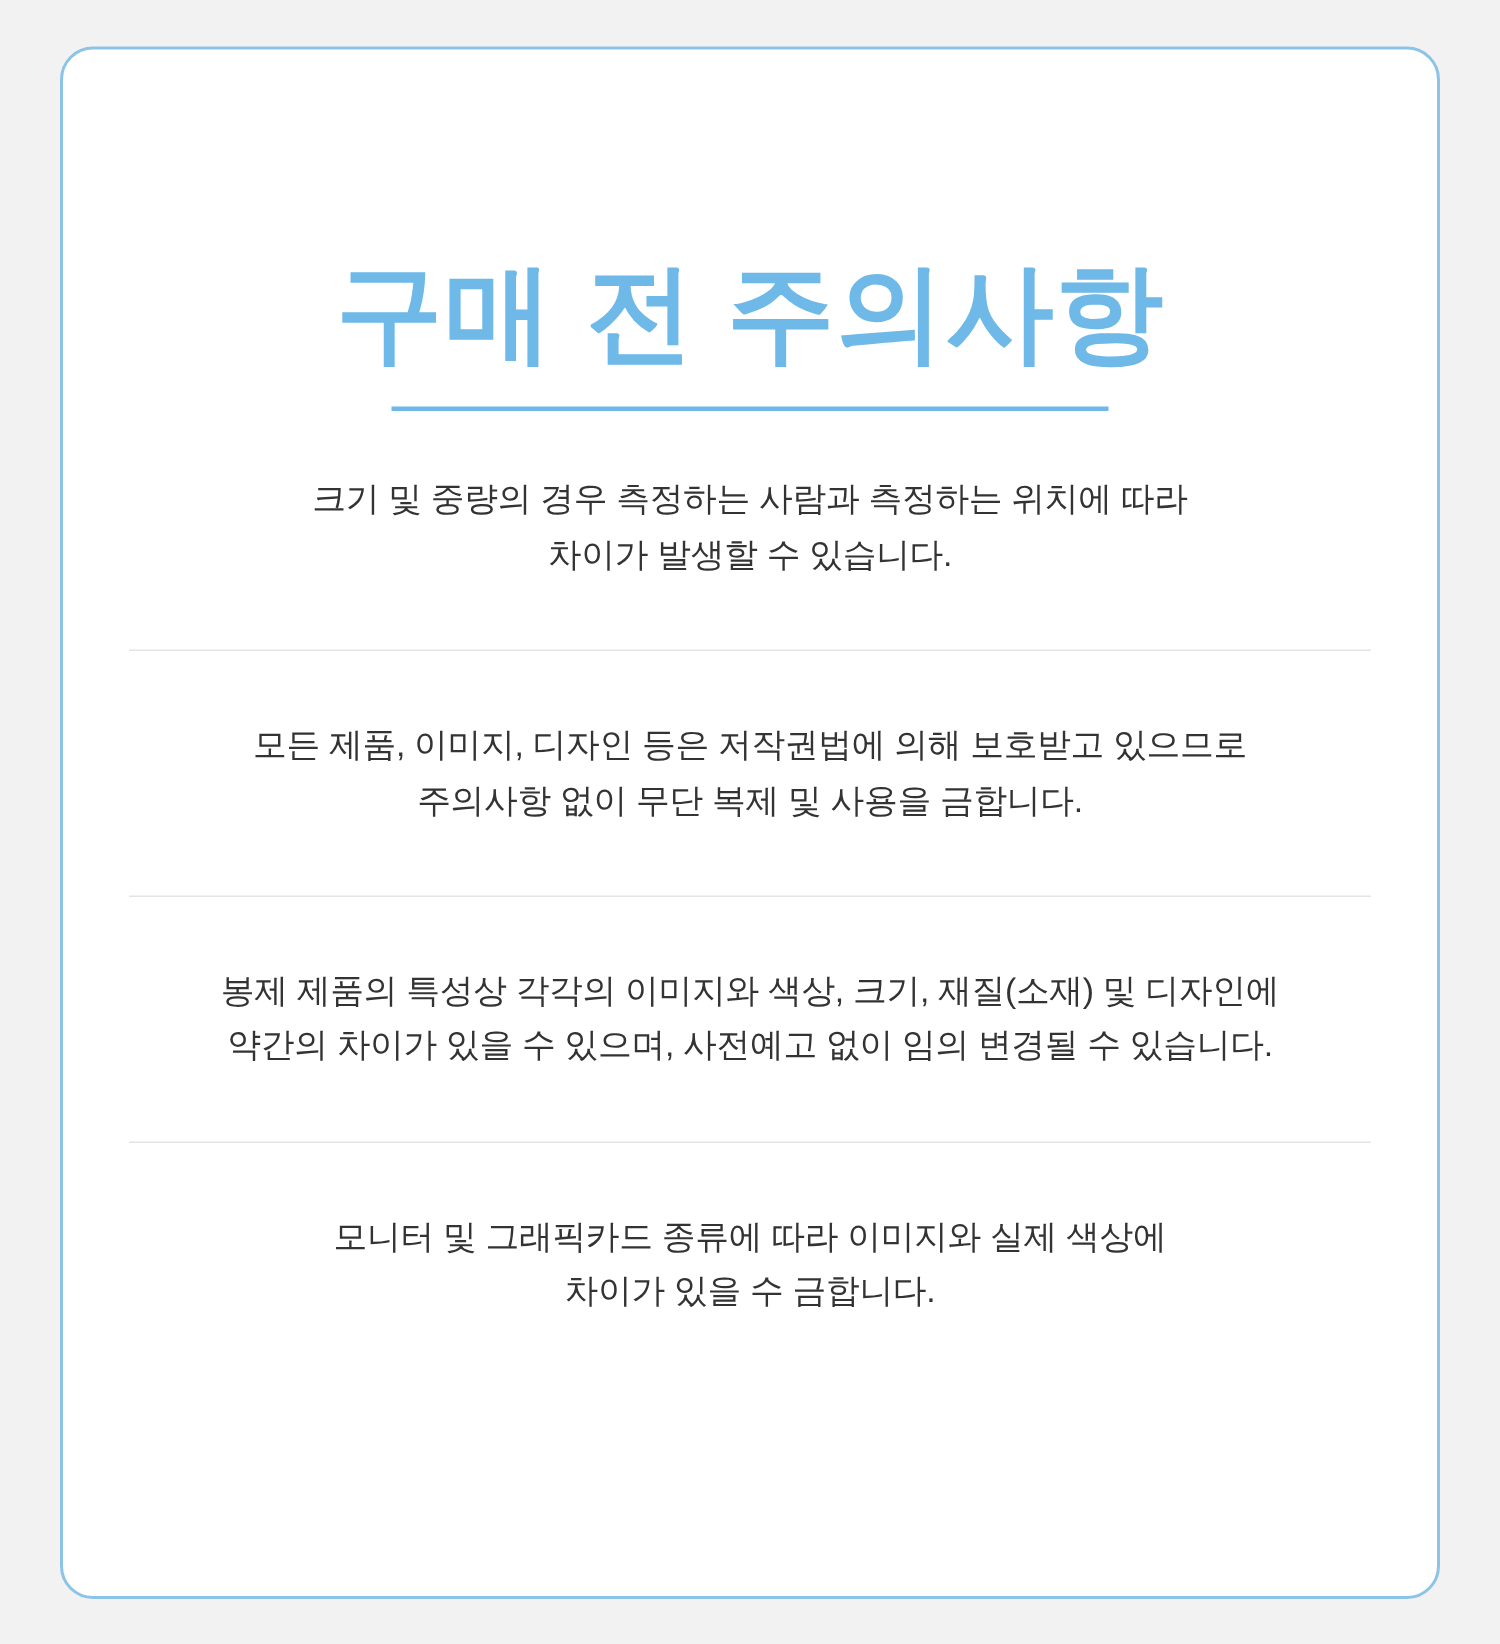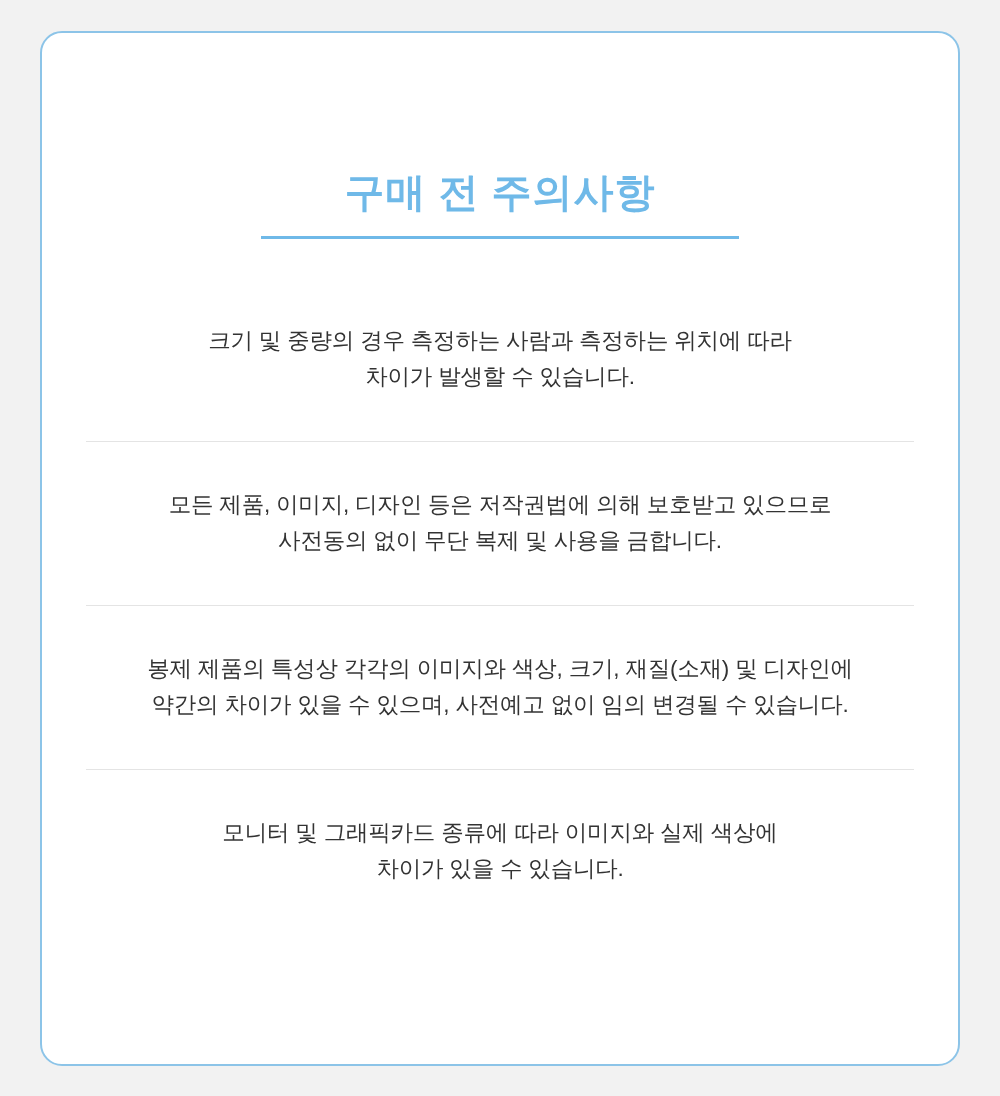--- a/index.html
+++ b/index.html
@@ -30,38 +30,38 @@
   }
 
   .title-block {
     margin-top: 137px;
     display: flex;
     flex-direction: column;
     align-items: center;
   }
 
   .notice-title {
-    font-size: 40px;
+    font-size: 72px;
     font-weight: bold;
     color: #6fb9e8;
     letter-spacing: 1px;
     line-height: 1.1;
     text-align: center;
     white-space: nowrap;
   }
 
   .title-underline {
     margin-top: 22px;
     width: 478px;
     height: 3px;
     background: #6fb9e8;
   }
 
   .sections {
-    margin-top: 84px;
+    margin-top: 41px;
     width: 100%;
     display: flex;
     flex-direction: column;
     align-items: center;
   }
 
   .section {
     width: 100%;
     box-sizing: border-box;
     padding: 0 46px;
@@ -100,31 +100,31 @@
 
     <div class="section">
       <div class="section-text">크기 및 중량의 경우 측정하는 사람과 측정하는 위치에 따라
 차이가 발생할 수 있습니다.</div>
     </div>
 
     <div class="divider"></div>
 
     <div class="section">
       <div class="section-text">모든 제품, 이미지, 디자인 등은 저작권법에 의해 보호받고 있으므로
-사전동의 없이 무단 복제 및 사용을 금합니다.</div>
+주의사항 없이 무단 복제 및 사용을 금합니다.</div>
     </div>
 
     <div class="divider"></div>
 
     <div class="section">
       <div class="section-text">봉제 제품의 특성상 각각의 이미지와 색상, 크기, 재질(소재) 및 디자인에
 약간의 차이가 있을 수 있으며, 사전예고 없이 임의 변경될 수 있습니다.</div>
     </div>
 
     <div class="divider"></div>
 
     <div class="section">
       <div class="section-text">모니터 및 그래픽카드 종류에 따라 이미지와 실제 색상에
-차이가 있을 수 있습니다.</div>
+차이가 있을 수 금합니다.</div>
     </div>
 
   </div>
 </div>
 
 </body></html>

